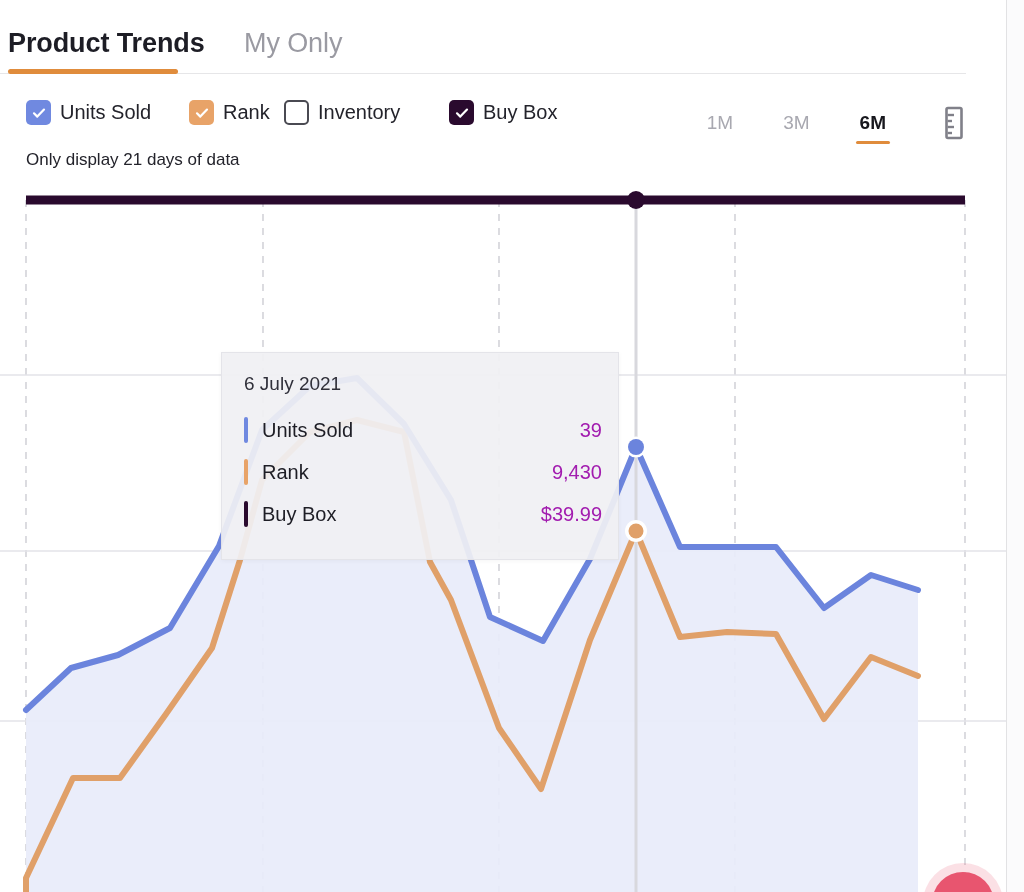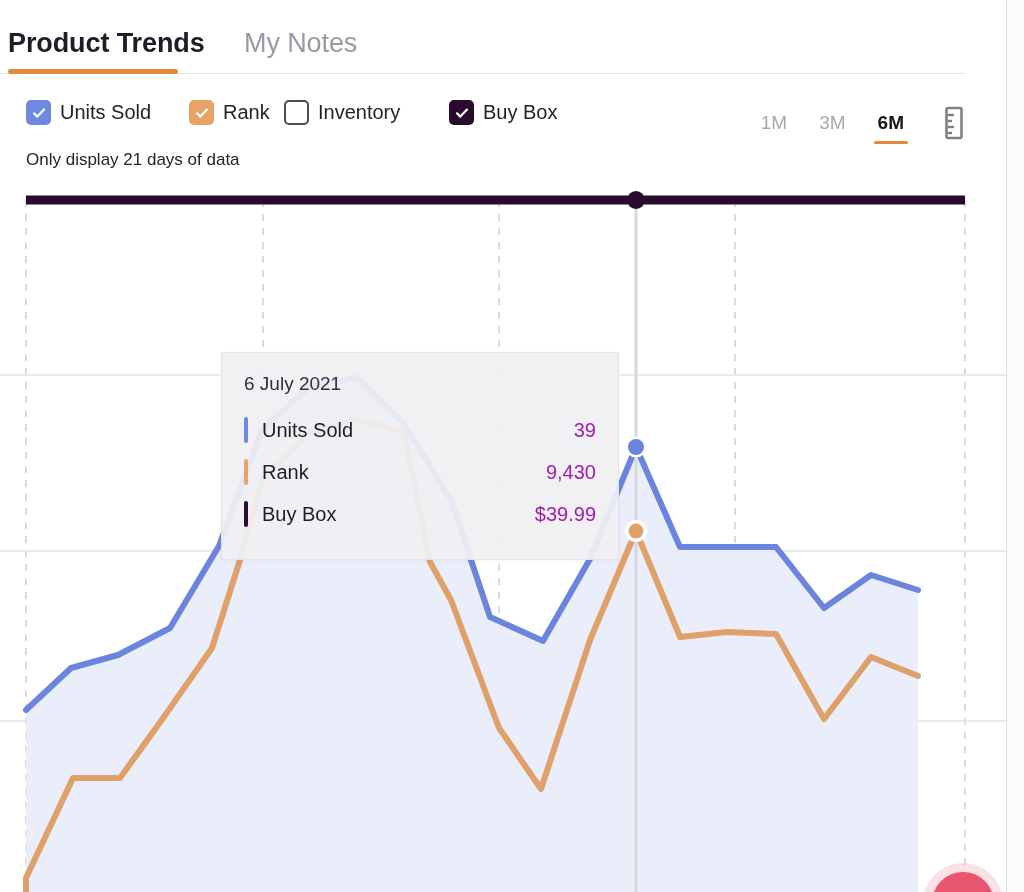--- a/index.html
+++ b/index.html
@@ -103,21 +103,21 @@
     white-space: nowrap;
   }
 
   
   .ranges {
     position: absolute;
     top: 6px;
     right: 40px;
     display: flex;
     align-items: center;
-    gap: 0px;
+    gap: 18px;
   }
   .range-btn {
     position: relative;
     font-size: 19px;
     color: #a8a8b0;
     padding: 0 16px;
     cursor: pointer;
     white-space: nowrap;
   }
   .range-btn.selected {
@@ -160,21 +160,21 @@
   .chart-svg { display: block; }
 
   
   .tooltip {
     position: absolute;
     left: 221px; top: 352px;
     width: 398px; height: 208px;
     background: rgba(240,240,243,0.93);
     border: 1px solid rgba(222,222,228,0.7);
     box-shadow: 0 1px 5px rgba(0,0,0,0.045);
-    padding: 20px 22px 0 22px;
+    padding: 20px 16px 0 22px;
   }
   .tt-date {
     font-size: 19px;
     color: #30303a;
     margin-bottom: 14px;
     white-space: nowrap;
   }
   .tt-row {
     display: flex;
     align-items: center;
@@ -208,21 +208,21 @@
     box-shadow: 0 0 0 9px rgba(232,85,111,0.18);
   }
 </style>
 </head>
 <body>
 
 <div id="app">
 
   <div class="tabbar">
     <div class="tab tab-active">Product Trends</div>
-    <div class="tab tab-inactive">My Notes</div>
+    <div class="tab tab-inactive">My Only</div>
     <div class="tabbar-rule"></div>
     <div class="tab-underline"></div>
   </div>
 
   <div class="legendrow">
 
     <div class="legend-item" style="left:26px;">
       <span class="cbx units">
         <svg width="16" height="16" viewBox="0 0 16 16">
             <path d="M3 8.3 L6.3 11.6 L13 4.6" fill="none" stroke="#ffffff" stroke-width="2.2" stroke-linecap="round" stroke-linejoin="round"></path>

